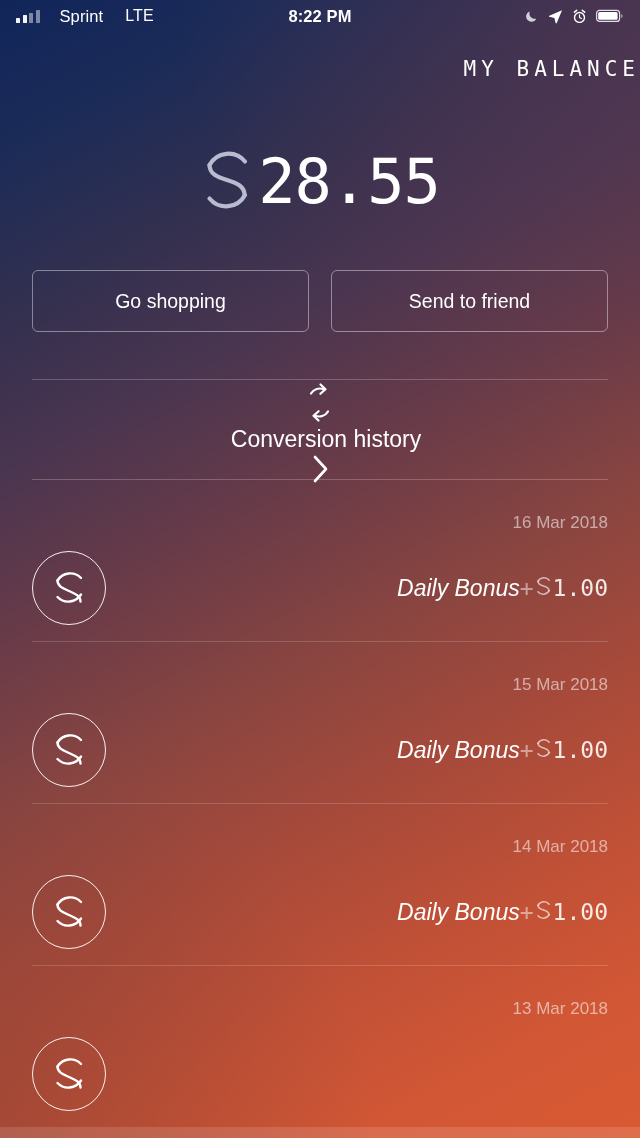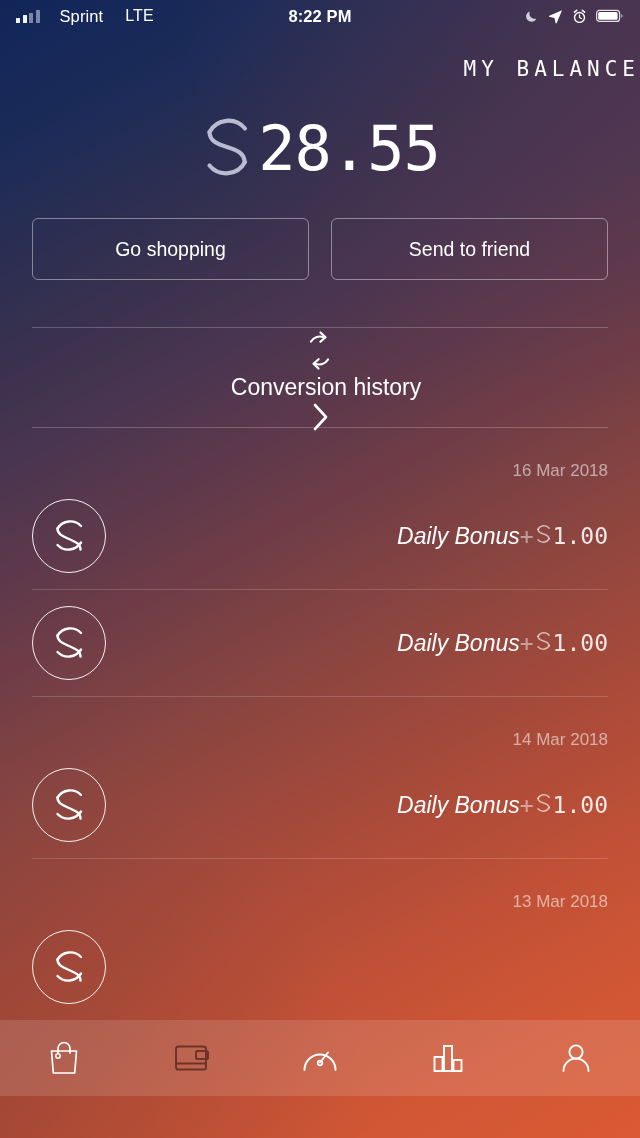--- a/index.html
+++ b/index.html
@@ -66,38 +66,38 @@
     text-align:right;
     color:#fff;
     font-family:"DejaVu Sans Mono", monospace;
     font-size:21px;
     letter-spacing:5px;
     font-weight:400;
     margin-top:25px;
   }
   .balance{
     display:flex; align-items:center; justify-content:center;
-    margin-top:31px;
+    margin-top:64px;
     height:74px;
   }
   .balance .cur{ margin-right:4px; display:block; }
   .balance .amt{
     color:#fff;
     font-family:"DejaVu Sans Mono", monospace;
     font-size:62px;
     font-weight:300;
     letter-spacing:-1px;
     line-height:1;
   }
 
   
   .actions{
     display:flex; gap:22px;
     padding:4px 32px;
-    margin-top:28px;
+    margin-top:47px;
   }
   .abtn{
     flex:1;
     height:62px;
     border:1px solid rgba(255,255,255,.42);
     border-radius:6px;
     background:transparent;
     color:#fff;
     font-size:19.5px;
     font-family:"Liberation Sans", sans-serif;
@@ -280,20 +280,21 @@
               <path d="M9.5 17c0 9 8 12 17.5 15s17.5 6 17.5 15" fill="none" stroke="rgba(255,255,255,.62)" stroke-width="5" stroke-linecap="round"></path>
             </svg>
           </span>
           <span>1.00</span>
         </span>
       </div>
       <div class="tx-sep"></div>
     </div>
 
     <div>
+      <div class="tx-date">15 Mar 2018</div>
       <div class="tx-row">
         <span class="tx-avatar">
           <svg width="44" height="44" viewBox="0 0 44 44">
             <path d="M34 12A15 15 0 0 0 10.5 14.5" fill="none" stroke="#fff" stroke-width="2.4" stroke-linecap="round"></path>
             <path d="M10.5 31A15 15 0 0 0 34 28.5" fill="none" stroke="#fff" stroke-width="2.4" stroke-linecap="round"></path>
             <path d="M10.5 14.5c0 6 6 8 11.5 10.5s11.5 4.5 11.5 10.5" fill="none" stroke="#fff" stroke-width="2.4" stroke-linecap="round"></path>
           </svg>
         </span>
         <span class="tx-name">Daily Bonus</span>
         <span class="tx-amt">

